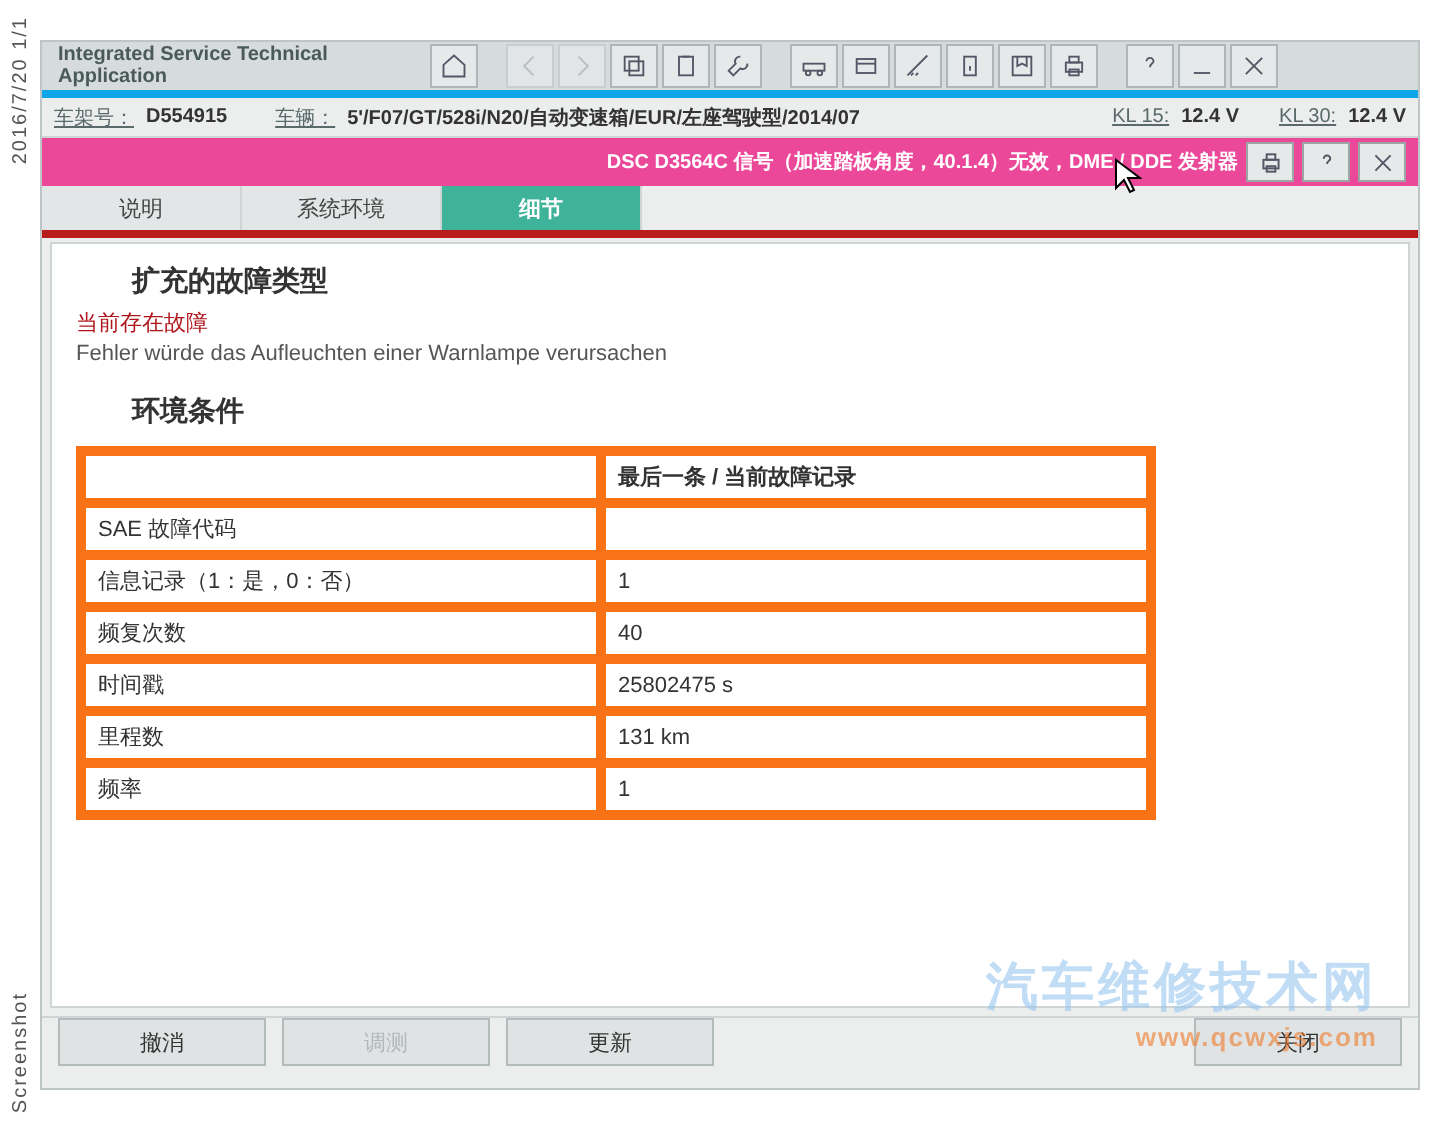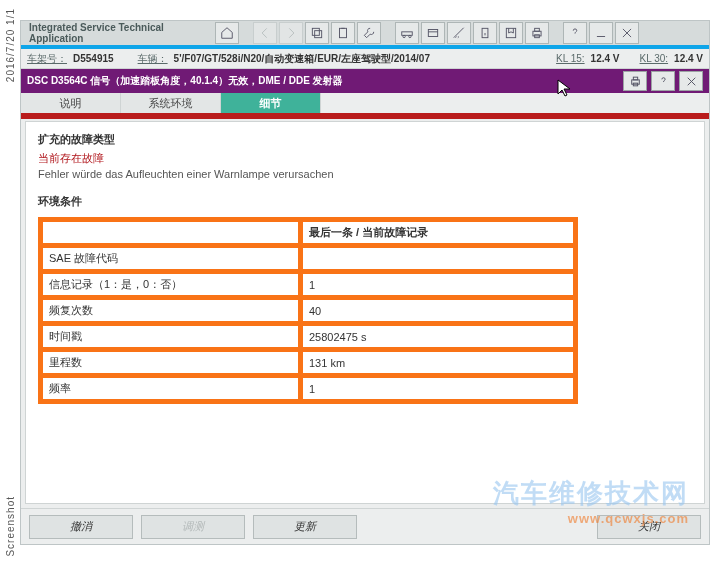--- a/index.html
+++ b/index.html
@@ -14,39 +14,39 @@
   .tb .sp { width: 10px; }
   .btn { width: 24px; height: 22px; border: 1px solid #aeb6b6; background: #e6e9e9; display: flex; align-items: center; justify-content: center; color: #556; }
   .btn.dis { color: #b7bebe; border-color: #c8cece; background: #e2e5e5; }
   .btn svg { width: 14px; height: 14px; stroke: currentColor; fill: none; stroke-width: 1.6; }
   
   .infobar { display: flex; align-items: center; height: 20px; padding: 0 6px; font-size: 10px; background: #eceeee; border-bottom: 1px solid #cfd4d4; gap: 6px; }
   .infobar .lab { color: #5a6a6a; text-decoration: underline; }
   .infobar .val { font-weight: bold; color: #333; }
   .infobar .grow { flex: 1 1 auto; }
   
-  .subhdr { display: flex; align-items: center; height: 24px; background: #701a75; color: #fff; font-size: 10px; font-weight: bold; padding: 0 6px; gap: 4px; justify-content: space-between; }
+  .subhdr { display: flex; align-items: center; height: 24px; background: #ec4899; color: #fff; font-size: 10px; font-weight: bold; padding: 0 6px; gap: 4px; justify-content: flex-end; }
   .subhdr .right { display: flex; gap: 4px; }
   .sbtn { width: 24px; height: 20px; background: #e6e9e9; border: 1px solid #9ca4a4; display: flex; align-items: center; justify-content: center; color: #556; }
   .sbtn svg { width: 13px; height: 13px; stroke: currentColor; fill: none; stroke-width: 1.8; }
   
-  .tabs { display: flex; height: 26px; background: #eceeee; border-bottom: 6px solid #b91c1c; }
+  .tabs { display: flex; height: 26px; background: #eceeee; border-bottom: 4px solid #b91c1c; }
   .tab { width: 100px; display: flex; align-items: center; justify-content: center; border-right: 1px solid #cfd4d4; font-size: 11px; color: #444; cursor: pointer; background: #e3e6e6; }
   .tab.active { background: #3fb29a; color: #fff; font-weight: bold; }
   
   .content { position: absolute; left: 4px; right: 4px; top: 100px; bottom: 40px; background: #fff; border: 1px solid #cfd4d4; padding: 10px 12px; overflow: auto; }
-  .sect-title { font-weight: bold; font-size: 11px; margin-bottom: 4px; }
+  .sect-title { font-weight: bold; font-size: 14px; margin-bottom: 4px; margin-left: 28px; }
   .redline { color: #b0151b; font-size: 11px; margin-bottom: 2px; }
   .grayline { color: #555; font-size: 11px; margin-bottom: 14px; }
   .tbl { border-collapse: collapse; width: 540px; }
   .tbl th, .tbl td { border: 5px solid #f97316; padding: 3px 6px; font-size: 11px; text-align: left; font-weight: normal; }
   .tbl th.head { font-weight: bold; }
   .tbl .c0 { width: 260px; }
   
-  .footer { position: absolute; left: 0; right: 0; bottom: 0; height: 36px; background: #eceeee; border-top: 1px solid #cfd4d4; display: flex; align-items: center; padding: 0 8px; gap: 8px; font-style: italic; }
+  .footer { position: absolute; left: 0; right: 0; bottom: 0; height: 36px; background: #eceeee; border-top: 1px solid #cfd4d4; display: flex; align-items: flex-start; padding: 0 8px; gap: 8px; }
   .fbtn { width: 104px; height: 24px; border: 1px solid #b5bcbc; background: #dfe3e3; display: flex; align-items: center; justify-content: center; font-size: 11px; color: #333; }
   .fbtn.dis { color: #b3b9b9; }
   .fspacer { flex: 1 1 auto; }
   
   .wm { position: absolute; right: 20px; bottom: 18px; text-align: right; pointer-events: none; opacity: 0.6; }
   .wm .l1 { font-size: 26px; font-weight: bold; color: #98c6f0; letter-spacing: 2px; }
   .wm .l2 { font-size: 13px; color: #f07b2b; font-weight: bold; letter-spacing: 1px; }
   .cursor { position: absolute; left: 536px; top: 58px; width: 14px; height: 18px; pointer-events:none; }
   .cursor svg { width: 14px; height: 18px; }
 </style>

